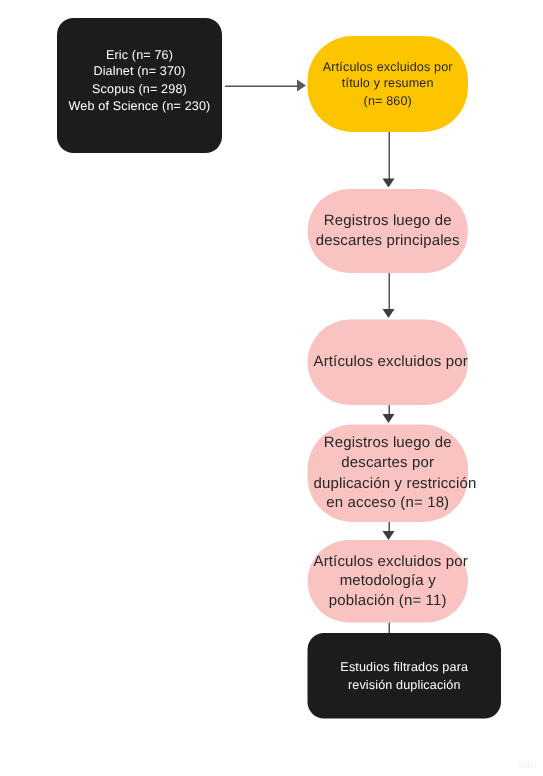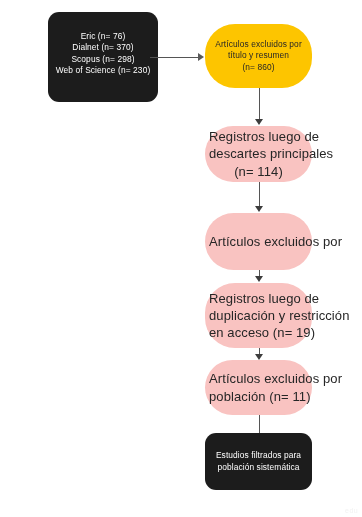--- a/index.html
+++ b/index.html
@@ -47,21 +47,21 @@
   
   .node-yellow {
     background: #fdc500;
     color: #262626;
     font-size: 8.4px;
   }
   
   .node-pink {
     background: #f9c3c1;
     color: #262626;
-    font-size: 13px;
+    font-size: 10px;
   }
 
   .spacer-line {
     height: 7px;
   }
 
   
   .conn-v {
     position: absolute;
     width: 1px;
@@ -96,21 +96,21 @@
     font-size: 7px;
     color: #f2f2f2;
     letter-spacing: 0.4px;
   }
 </style>
 </head>
 <body>
 
 <div id="canvas">
 
-  <div class="node node-dark" style="left:48px; top:12px; width:110px; height:90px;">
+  <div class="node node-dark" style="left:38px; top:12px; width:110px; height:90px;">
     <div class="lines">
       <div>Eric (n= 76)</div>
       <div>Dialnet (n= 370)</div>
       <div>Scopus (n= 298)</div>
       <div>Web of Science (n= 230)</div>
       <div class="spacer-line"></div>
     </div>
   </div>
 
   <div class="conn-h" style="left:150px; top:57px; width:49px;"></div>
@@ -124,59 +124,60 @@
     </div>
   </div>
 
   <div class="conn-v" style="left:259px; top:88px; height:32px;"></div>
   <div class="arrow-down" style="left:255px; top:119px;"></div>
 
   <div class="node node-pink" style="left:205px; top:126px; width:107px; height:56px;">
     <div class="lines">
       <div>Registros luego de</div>
       <div>descartes principales</div>
-      <div>(n= 114)</div>
     </div>
   </div>
 
   <div class="conn-v" style="left:259px; top:182px; height:25px;"></div>
   <div class="arrow-down" style="left:255px; top:206px;"></div>
 
   <div class="node node-pink" style="left:205px; top:213px; width:107px; height:57px;">
     <div class="lines">
       <div>Artículos excluidos por</div>
     </div>
   </div>
 
   <div class="conn-v" style="left:259px; top:270px; height:7px;"></div>
   <div class="arrow-down" style="left:255px; top:276px;"></div>
 
   <div class="node node-pink" style="left:205px; top:283px; width:107px; height:65px;">
     <div class="lines">
       <div>Registros luego de</div>
+      <div>descartes por</div>
       <div>duplicación y restricción</div>
-      <div>en acceso (n= 19)</div>
+      <div>en acceso (n= 18)</div>
     </div>
   </div>
 
   <div class="conn-v" style="left:259px; top:348px; height:7px;"></div>
   <div class="arrow-down" style="left:255px; top:354px;"></div>
 
   <div class="node node-pink" style="left:205px; top:360px; width:107px; height:55px;">
     <div class="lines">
       <div>Artículos excluidos por</div>
+      <div>metodología y</div>
       <div>población (n= 11)</div>
     </div>
   </div>
 
   <div class="conn-v" style="left:259px; top:415px; height:19px;"></div>
   <div class="arrow-down" style="left:255px; top:433px;"></div>
 
-  <div class="node node-dark" style="left:205px; top:433px; width:107px; height:57px;">
+  <div class="node node-dark" style="left:205px; top:422px; width:129px; height:57px;">
     <div class="lines">
       <div>Estudios filtrados para</div>
-      <div>población sistemática</div>
+      <div>revisión duplicación</div>
     </div>
   </div>
 
   <div class="watermark">edu</div>
 
 </div>
 
 </body></html>

